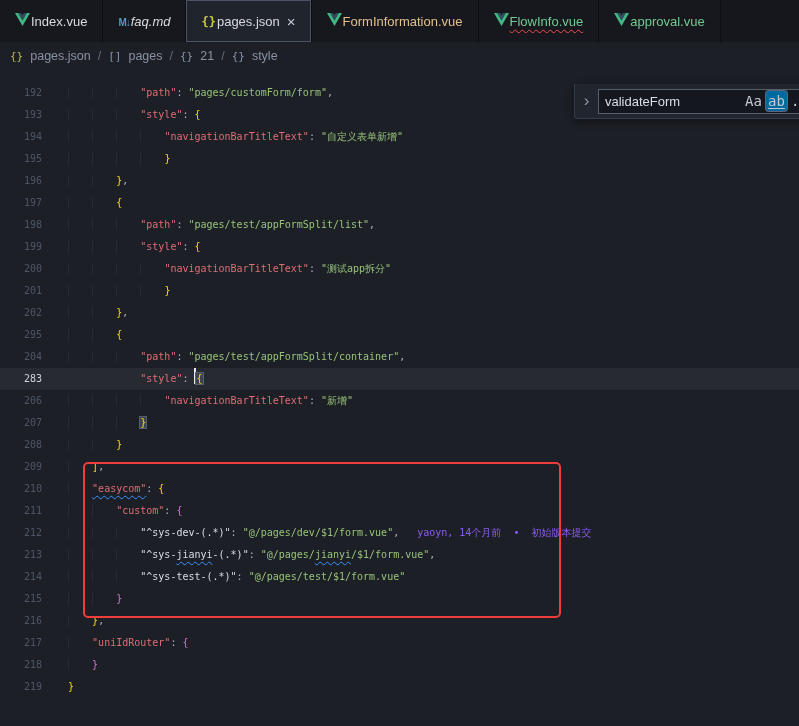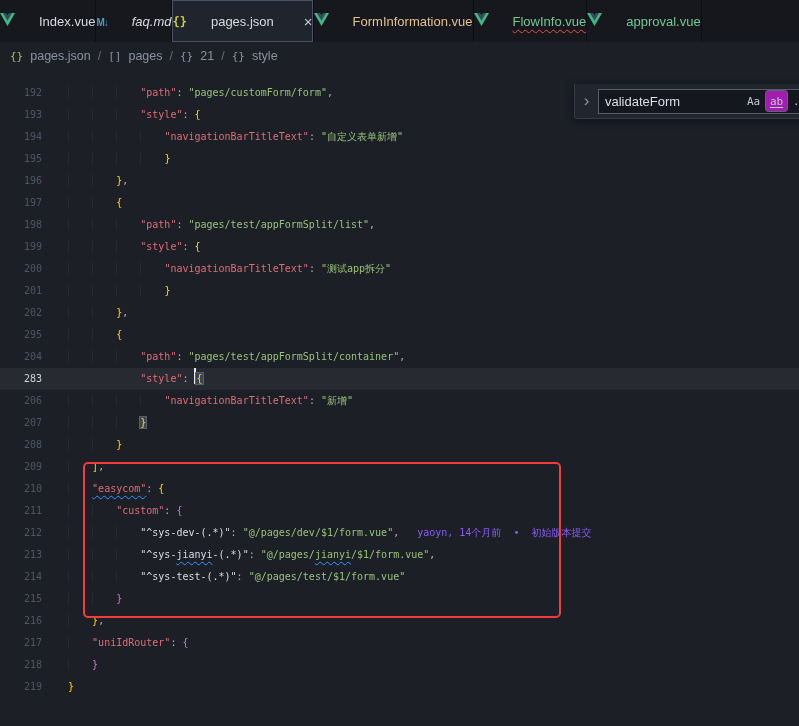--- a/index.html
+++ b/index.html
@@ -2,21 +2,21 @@
 <html><head>
 <meta charset="utf-8">
 <style>
   *{margin:0;padding:0;box-sizing:border-box}
   html,body{width:799px;height:726px;overflow:hidden;background:#1c1f26;
     font-family:"Liberation Sans",sans-serif}
   .screen{position:relative;width:799px;height:726px;overflow:hidden}
 
   
   .tabbar{display:flex;height:42px;background:#15171d;align-items:stretch;overflow:hidden;width:810px}
-  .tab{display:flex;align-items:center;gap:24px;padding:0 0;background:#16181e;
+  .tab{display:flex;align-items:center;gap:1px;padding:0 15px;background:#16181e;
     border-right:1px solid #0c0e12;color:#d7dae0;font-size:13px;white-space:nowrap;cursor:pointer;flex:none}
   .tab.active{background:#20242d;box-shadow:inset 0 0 0 1px #4b5263}
   .tab-label.italic{font-style:italic}
   .tab-label.modified{color:#e2c08d}
   .tab-label.added{color:#73c991}
   .tab-label.err-label{text-decoration:underline;text-decoration-style:wavy;
     text-decoration-color:#f14c4c;text-decoration-thickness:1px;text-underline-offset:3px}
   .tab-close{margin-left:6px;color:#c8ccd6;font-size:15px;line-height:1}
   .ic-json{color:#cbcb41;font-weight:bold;font-family:"DejaVu Sans Mono",monospace;font-size:12px}
   .ic-md{color:#519aba;font-weight:bold;font-size:10px;letter-spacing:-1px}
@@ -57,23 +57,23 @@
   
   .find-widget{position:absolute;top:84px;left:574px;width:245px;height:35px;z-index:6;
     background:#21252e;border:1px solid #343b48;border-top:none;border-radius:0 0 3px 3px;
     box-shadow:0 2px 8px rgba(0,0,0,.45);display:flex;align-items:center;padding:0 5px;gap:5px}
   .find-chevron{color:#8f97a6;font-size:17px;width:13px;text-align:center;cursor:pointer}
   .find-input{flex:1;height:25px;background:#14171d;border:1px solid #565d6b;
     display:flex;align-items:center;padding:0 2px 0 6px;color:#dadfe8;font-size:13px}
   .find-text{flex:1;overflow:hidden;white-space:nowrap}
   .find-opts{display:flex;align-items:center;gap:2px}
   .find-opt{width:21px;height:20px;display:flex;align-items:center;justify-content:center;
-    color:#c2c8d2;font-size:11px;border-radius:3px;cursor:pointer;flex:none;
+    color:#c2c8d2;font-size:14px;border-radius:3px;cursor:pointer;flex:none;
     font-family:"DejaVu Sans Mono",monospace}
-  .find-opt.active{background:#a21caf;box-shadow:0 0 0 1px #5b6577}
+  .find-opt.active{background:#0369a1;box-shadow:0 0 0 1px #5b6577}
   .u{text-decoration:underline;text-underline-offset:2px}
 </style>
 </head>
 <body>
 
 <div class="screen">
   <div class="tabbar">
       <div class="tab">
         <span><svg width="15" height="13" viewBox="0 0 256 221">
             <path fill="#41B883" d="M204.8 0H256L128 220.8 0 0h97.92L128 51.2 157.44 0Z"></path>

